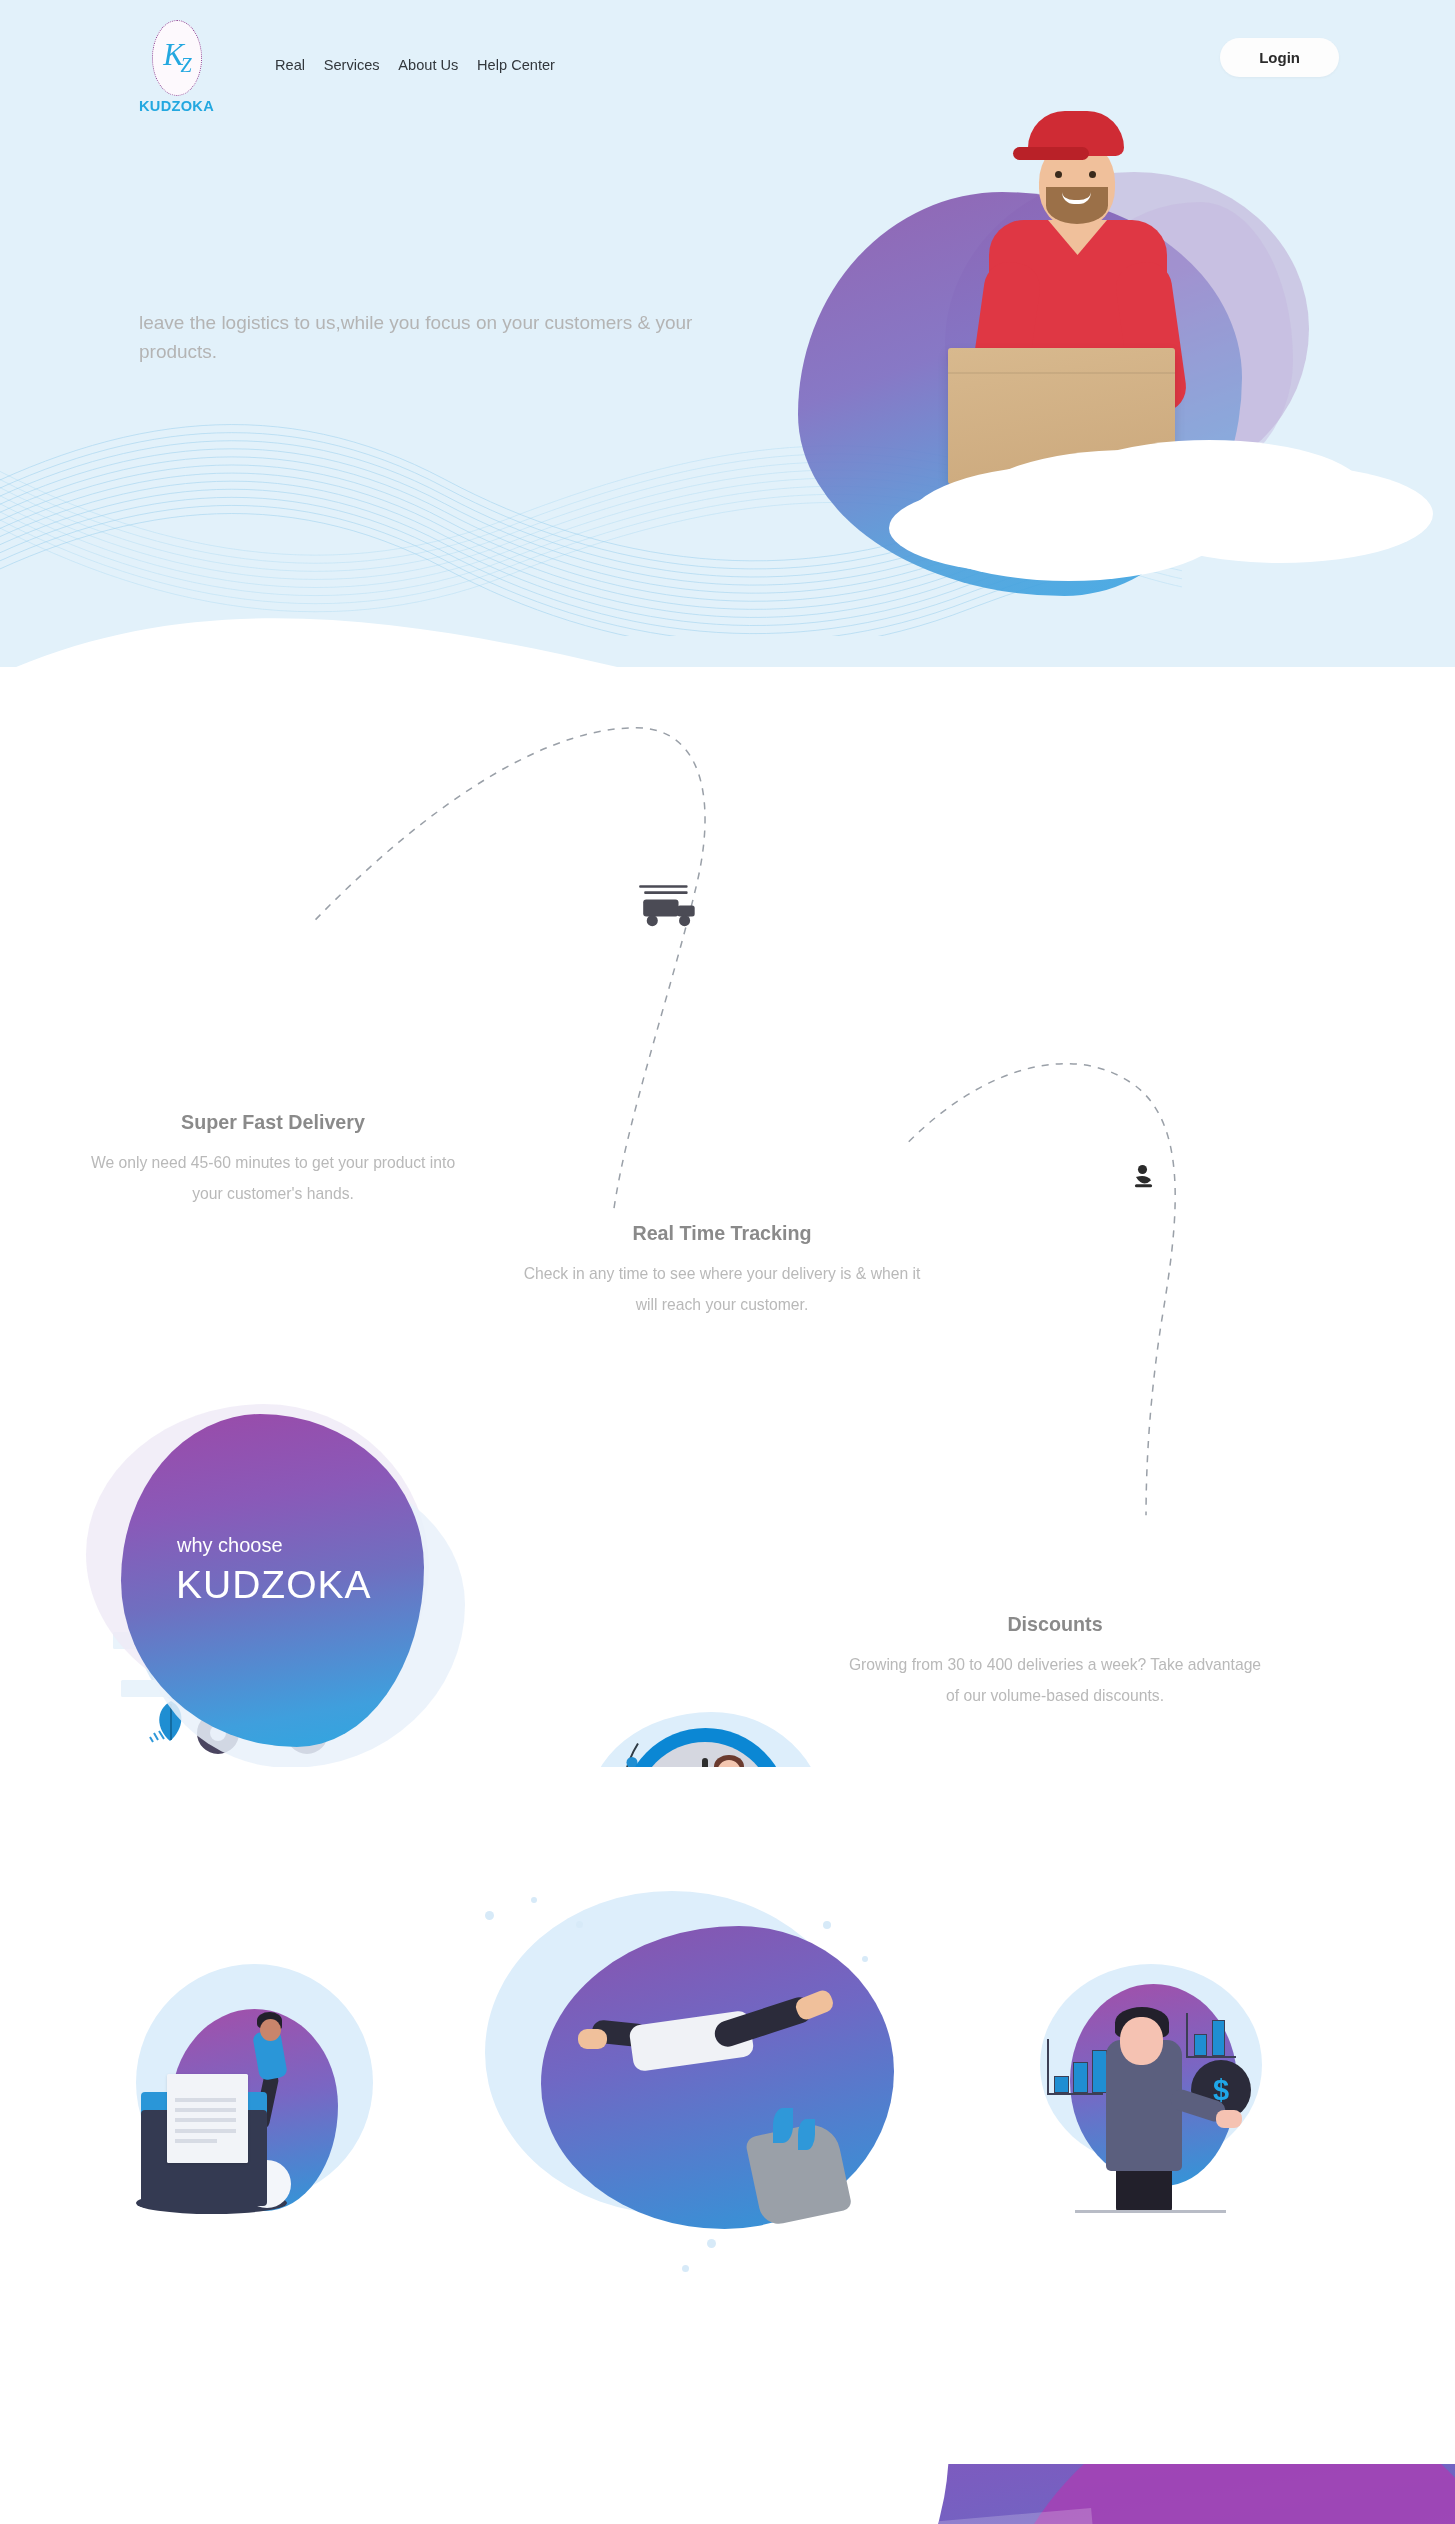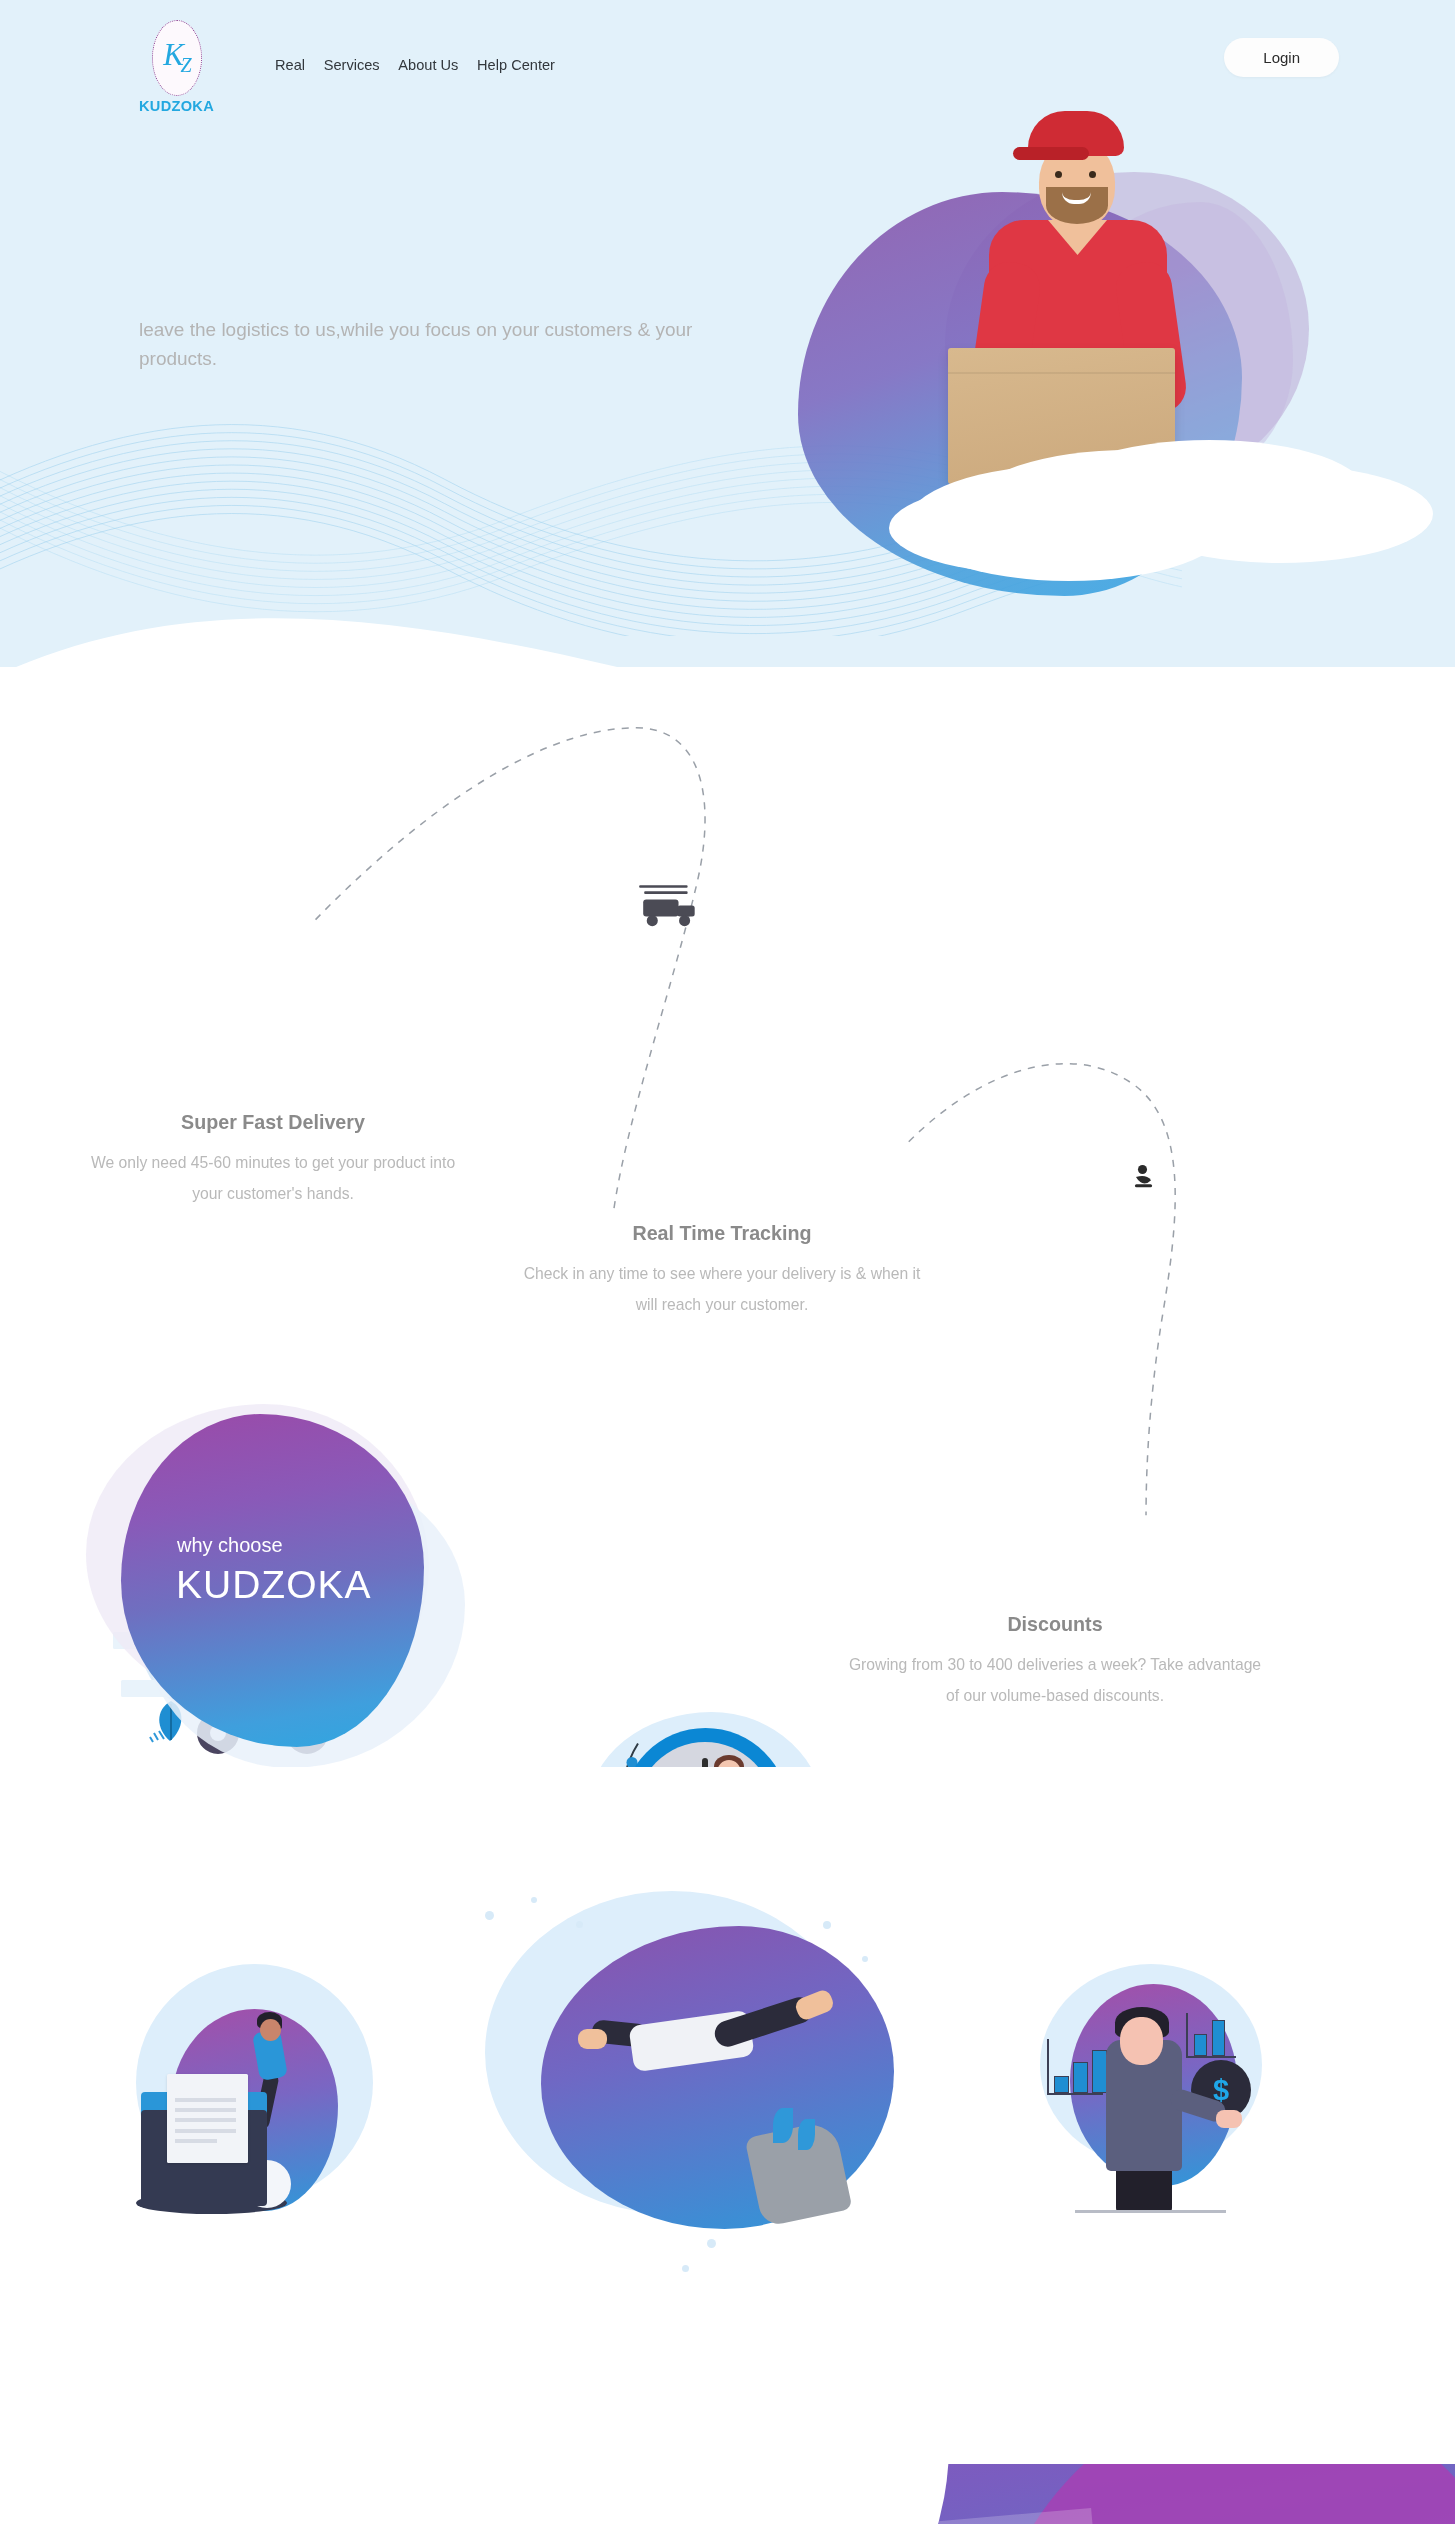--- a/index.html
+++ b/index.html
@@ -55,30 +55,31 @@
   .nav-links { position:absolute; left:275px; top:57px; display:flex; gap:18.7px; }
   .nav-links a {
     font-size:14.6px; color:#32373c; text-decoration:none; white-space:nowrap;
   }
   .login-btn {
     position:absolute; right:116px; top:38px;
     background:#fdfdfd; border:none; border-radius:20px;
     padding:11px 39px; font-size:15px; color:#2b2b2b;
     font-family:"Liberation Sans", sans-serif; cursor:pointer;
     box-shadow:0 1px 3px rgba(0,0,0,.04);
+    font-weight:bold;
   }
 
   .hero-text { position:absolute; left:139px; top:283px; width:631px; z-index:20; }
   .hero-title {
     font-size:38px; font-weight:bold; color:#64757e; line-height:1.15;
     letter-spacing:-0.3px; white-space:nowrap;
   }
   .hero-title .accent { color:#8c1f8f; }
   .hero-sub {
-    margin-top:33px; font-size:19px; line-height:1.5; color:#b4b4b4; max-width:616px;
+    margin-top:26px; font-size:19px; line-height:1.5; color:#b4b4b4; max-width:616px;
   }
 
   
   .hero-art { position:absolute; left:778px; top:76px; width:596px; height:566px; z-index:15; }
   .blob-a {
     position:absolute; left:167px; top:96px; width:364px; height:313px;
     background:#b9a7d4; opacity:.55;
     border-radius:52% 48% 44% 56% / 55% 50% 50% 45%;
   }
   .blob-b {

